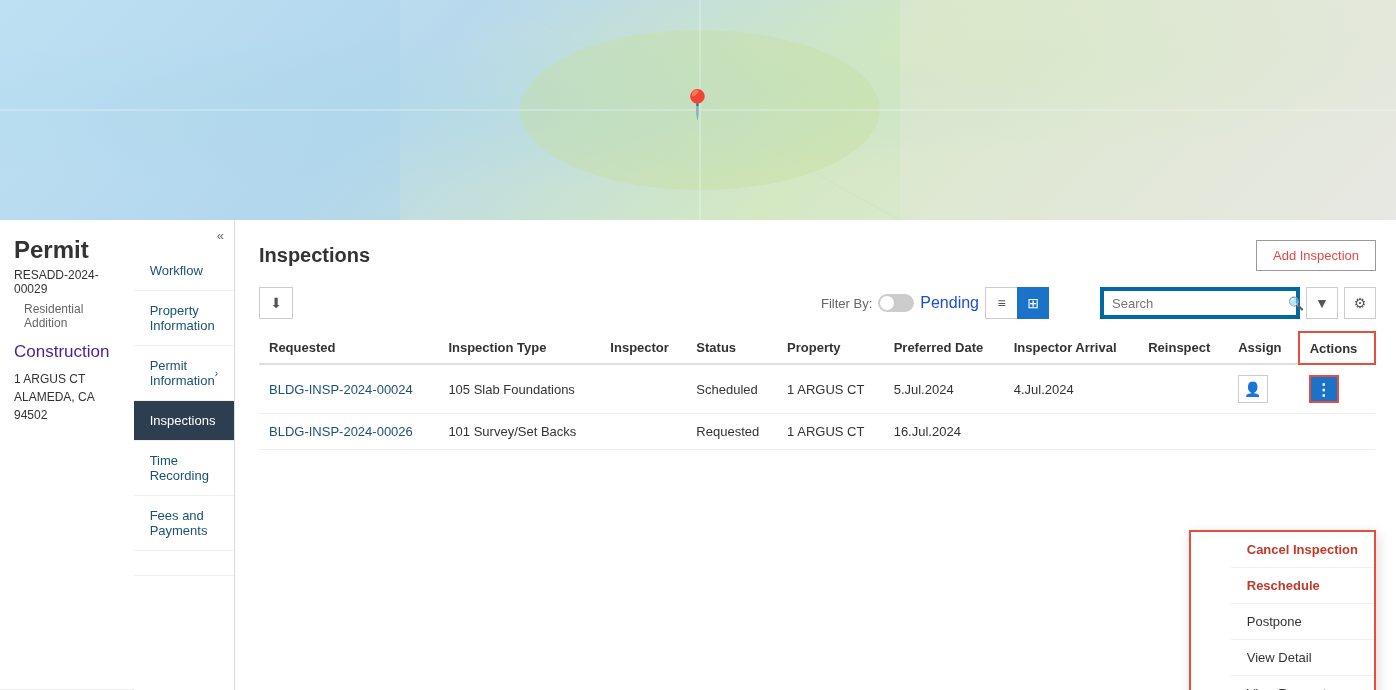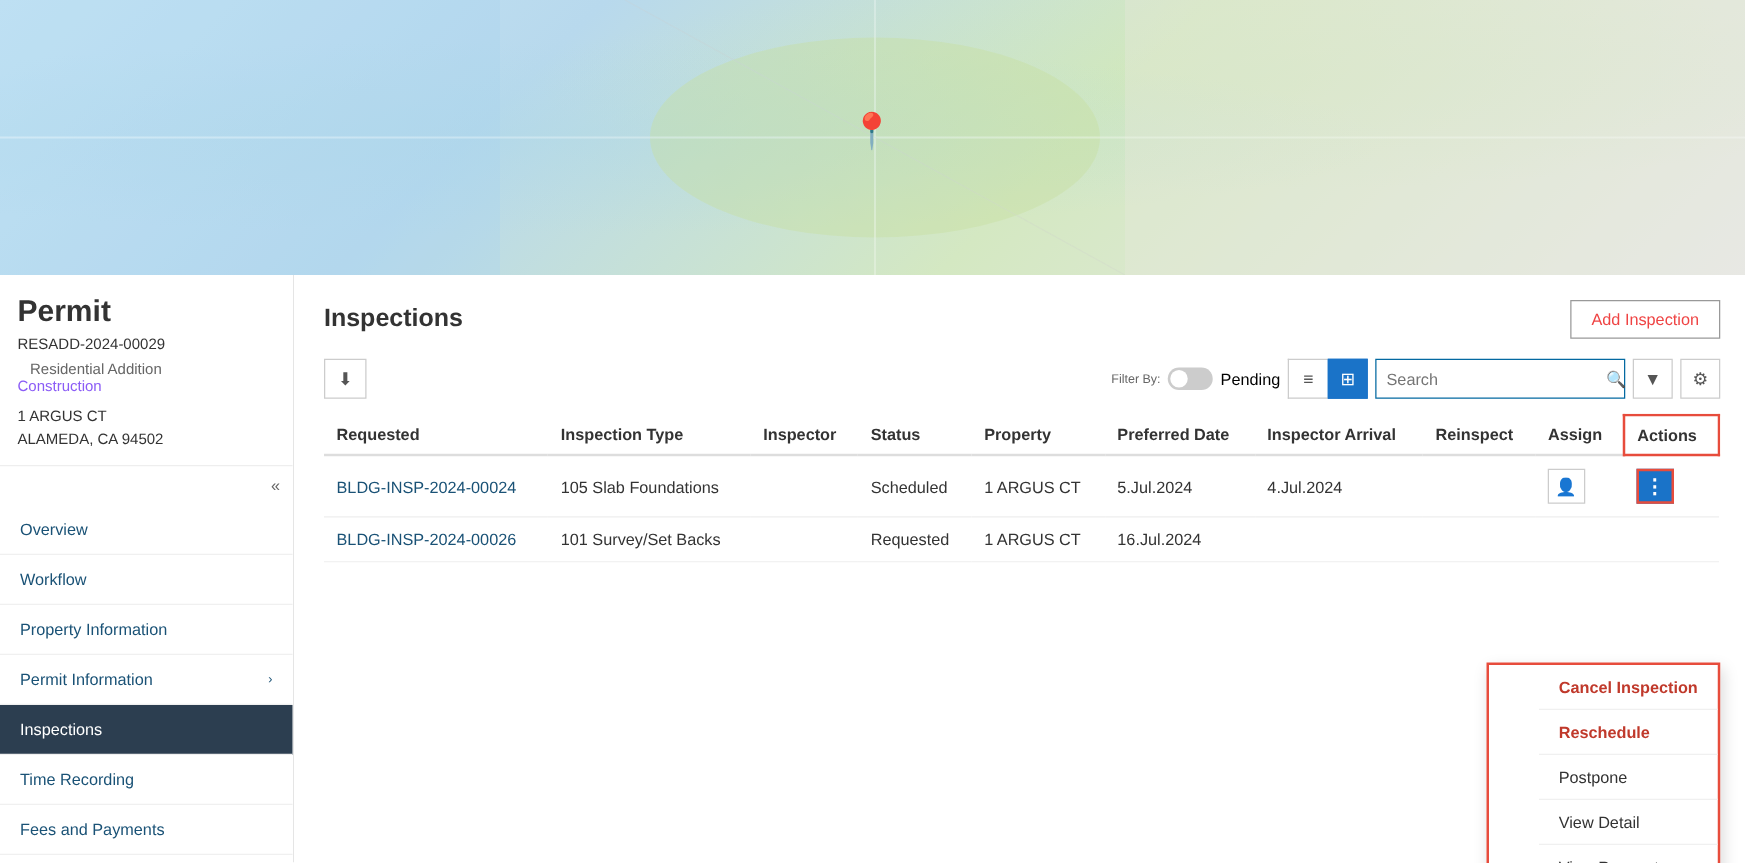--- a/index.html
+++ b/index.html
@@ -29,21 +29,21 @@
     }
 
     .bottom-area { display: flex; flex: 1; overflow: hidden; }
 
     
     .sidebar {
       width: 235px;
       background: #fff;
       border-right: 1px solid #ddd;
       display: flex;
-      flex-direction: column;
+      flex-direction: row;
       flex-shrink: 0;
       overflow-y: auto;
     }
 
     .permit-header {
       padding: 16px 14px 12px;
       border-bottom: 1px solid #eee;
     }
     .permit-title {
       font-size: 24px;
@@ -55,23 +55,23 @@
       font-size: 12px;
       color: #333;
       font-weight: normal;
     }
     .permit-type {
       font-size: 12px;
       color: #666;
       margin-left: 10px;
     }
     .permit-category {
-      font-size: 12px;
-      color: #8b5cf6;
-      margin-top: 0;
+      font-size: 17px;
+      color: #4c1d95;
+      margin-top: 12px;
     }
     .permit-address {
       font-size: 12px;
       color: #333;
       margin-top: 8px;
       line-height: 1.5;
     }
 
     .sidebar-nav { flex: 1; }
     .collapse-btn {
@@ -138,60 +138,61 @@
     .icon-btn {
       width: 34px; height: 32px;
       border: 1px solid #ccc;
       background: #fff;
       display: flex; align-items: center; justify-content: center;
       cursor: pointer;
       font-size: 14px;
       color: #555;
     }
 
-    .filter-label { font-size: 10px; color: #666; }
+    .filter-label { font-size: 13px; color: #666; }
     .toggle-switch {
       width: 36px; height: 18px;
       background: #ccc;
       border-radius: 9px;
       position: relative;
       cursor: pointer;
     }
     .toggle-switch::after {
       content: '';
       position: absolute;
       width: 14px; height: 14px;
       background: #fff;
       border-radius: 50%;
       top: 2px; left: 2px;
       transition: left 0.2s;
     }
-    .pending-label { font-size: 13px; color: #000000; }
+    .pending-label { font-size: 16px; color: #1d4ed8; }
 
     .view-toggle { display: flex; }
     .view-btn {
       width: 32px; height: 32px;
       border: 1px solid #ccc;
       background: #fff;
       display: flex; align-items: center; justify-content: center;
       cursor: pointer;
       font-size: 14px;
       color: #555;
     }
     .view-btn.active { background: #1a73c8; color: #fff; border-color: #1a73c8; }
     .view-btn:first-child { border-right: none; }
 
     .search-box {
       display: flex;
       align-items: center;
-      border: 1px solid #0369a1;
+      border: 4px solid #0369a1;
       background: #fff;
       padding: 0 8px;
       width: 200px;
       height: 32px;
+      margin-left: 45px;
     }
     .search-input {
       border: none;
       outline: none;
       flex: 1;
       font-size: 13px;
     }
     .search-icon { color: #888; font-size: 13px; }
 
     .filter-icon-btn {
@@ -320,23 +321,20 @@
           <div>1 ARGUS CT</div>
           <div>ALAMEDA, CA 94502</div>
         </div>
       </div>
 
       <div class="sidebar-nav">
         <div class="collapse-btn">
           <span>«</span>
         </div>
 
-        <div class="nav-item">
-          <span>Overview</span>
-        </div>
         <div class="nav-item">
           <span>Workflow</span>
         </div>
         <div class="nav-item">
           <span>Property Information</span>
         </div>
         <div class="nav-item">
           <span>Permit Information</span>
           <span class="arrow">›</span>
         </div>

